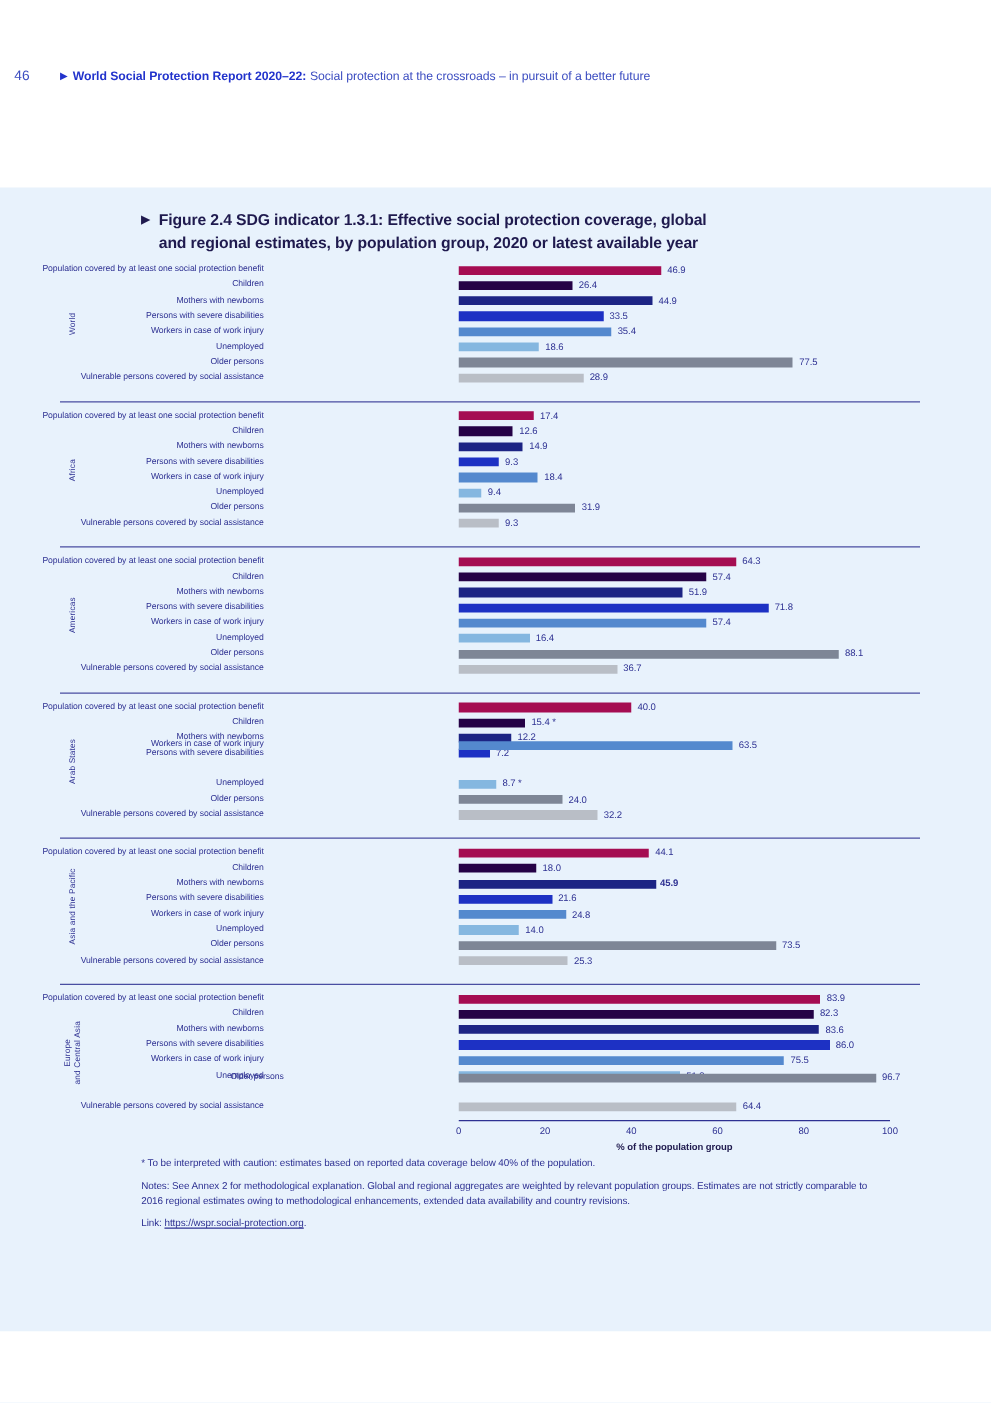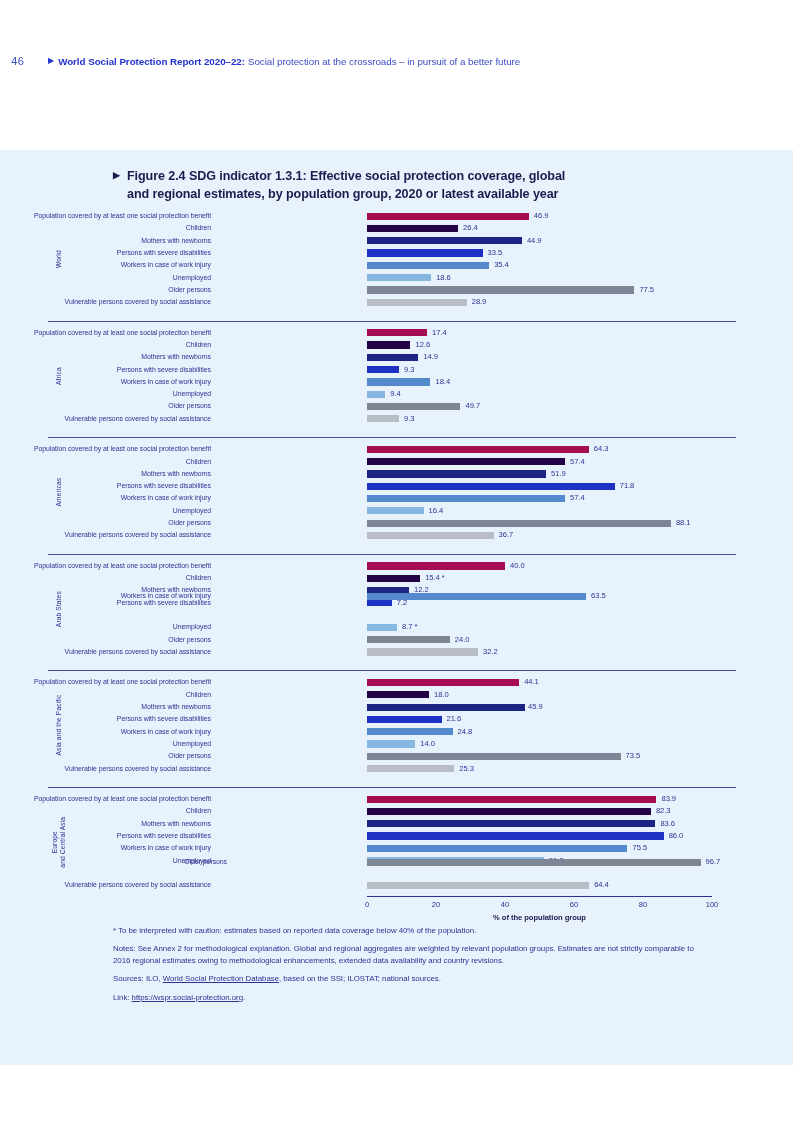--- a/index.html
+++ b/index.html
@@ -194,21 +194,21 @@
         <div class="bar-value" style="left: 435.48px;">18.4</div>
       </div>
       <div class="row" style="top: 178.1px;">
         <div class="row-label">Unemployed</div>
         <div class="bar" style="width: 18.285px; background: rgb(133, 183, 224);"></div>
         <div class="bar-value" style="left: 390.285px;">9.4</div>
       </div>
       <div class="row" style="top: 190.4px;">
         <div class="row-label">Older persons</div>
         <div class="bar" style="width: 93.495px; background: rgb(126, 134, 150);"></div>
-        <div class="bar-value" style="left: 465.495px;">49.7</div>
+        <div class="bar-value" style="left: 465.495px;">31.9</div>
       </div>
       <div class="row" style="top: 202.7px;">
         <div class="row-label">Vulnerable persons covered by social assistance</div>
         <div class="bar" style="width: 32.085px; background: rgb(185, 190, 198);"></div>
         <div class="bar-value" style="left: 404.085px;">9.3</div>
       </div>
       <div class="region-sep" style="top: 227.2px;"></div>
       <div class="region-label" style="top: 233.2px; height: 98.4px;">
         <span>
           <div>Americas</div>
@@ -312,21 +312,21 @@
         <div class="bar-value" style="left: 524.145px;">44.1</div>
       </div>
       <div class="row" style="top: 478.7px;">
         <div class="row-label">Children</div>
         <div class="bar" style="width: 62.1px; background: rgb(37, 2, 70);"></div>
         <div class="bar-value" style="left: 434.1px;">18.0</div>
       </div>
       <div class="row" style="top: 491px;">
         <div class="row-label">Mothers with newborns</div>
         <div class="bar" style="width: 158.355px; background: rgb(28, 36, 132);"></div>
-        <div class="bar-value" style="left: 528px;">45.9</div>
+        <div class="bar-value" style="left: 528px; font-weight: bold;">45.9</div>
       </div>
       <div class="row" style="top: 503.3px;">
         <div class="row-label">Persons with severe disabilities</div>
         <div class="bar" style="width: 74.52px; background: rgb(29, 49, 196);"></div>
         <div class="bar-value" style="left: 446.52px;">21.6</div>
       </div>
       <div class="row" style="top: 515.6px;">
         <div class="row-label">Workers in case of work injury</div>
         <div class="bar" style="width: 85.56px; background: rgb(84, 137, 206);"></div>
         <div class="bar-value" style="left: 457.56px;">24.8</div>
@@ -401,17 +401,16 @@
         <div class="axis-tick" style="left: 574px;">60</div>
         <div class="axis-tick" style="left: 643px;">80</div>
         <div class="axis-tick" style="left: 712px;">100</div>
         <div class="axis-label">% of the population group</div>
       </div>
     </div>
 
   <div class="notes" id="notes" style="top:775px;">
       <div class="note-blk">*  To be interpreted with caution: estimates based on reported data coverage below 40% of the population.</div>
       <div class="note-blk">Notes: See Annex 2 for methodological explanation. Global and regional aggregates are weighted by relevant population groups. Estimates are not strictly comparable to 2016 regional estimates owing to methodological enhancements, extended data availability and country revisions.</div>
-      <div class="note-blk">Sources: ILO, <a class="lnk" href="#">World Social Protection Database</a>, based on the SSI; ILOSTAT; national sources.</div>
       <div class="note-blk">Link: <a class="lnk" href="#">https://wspr.social-protection.org</a>.</div>
     </div>
 
 </div>
 
 </body></html>

